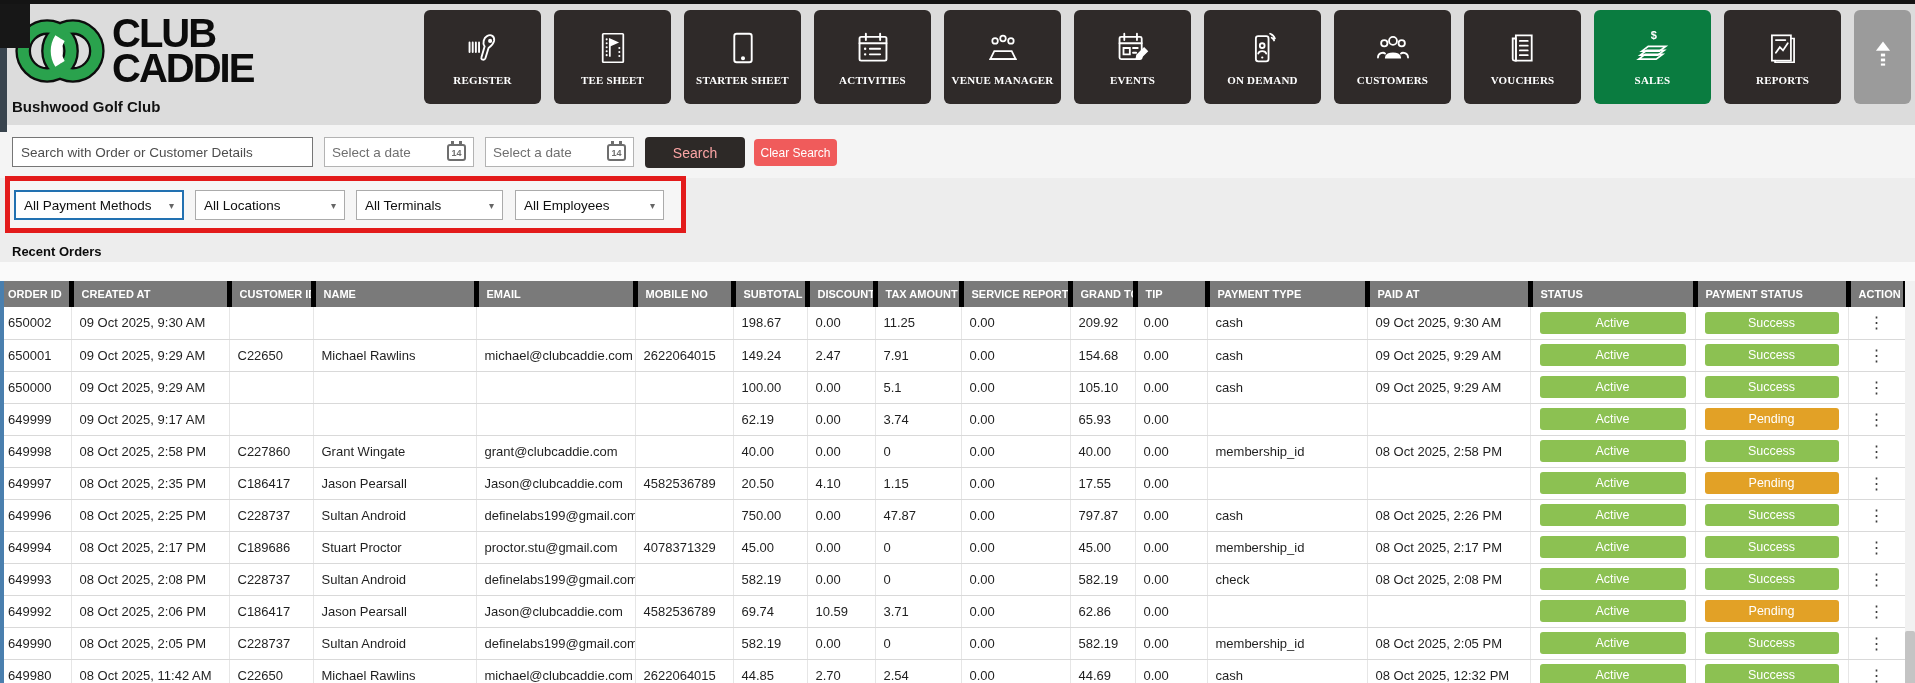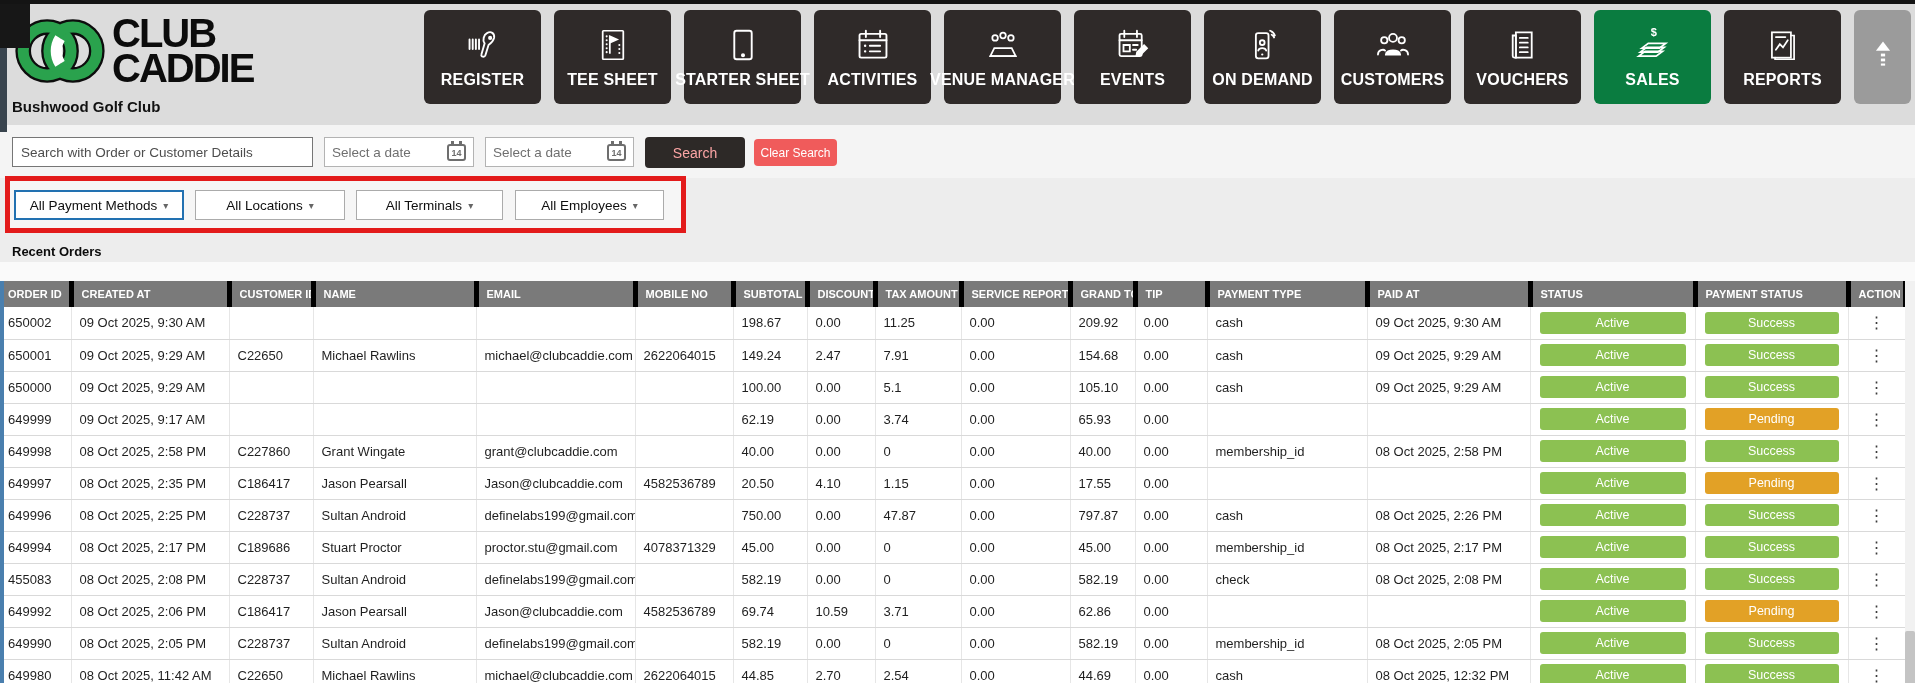--- a/index.html
+++ b/index.html
@@ -17,21 +17,21 @@
   .logo svg { width:92px; height:86px; }
   .logo-text { font-weight:bold; font-size:40px; line-height:0.88; letter-spacing:-2px; color:#0c0c0c; }
   .club-name { position:absolute; left:12px; top:98px; font-size:15px; font-weight:bold; color:#111; }
 
   .nav { position:absolute; left:424px; top:10px; display:flex; gap:13px; }
   .nav-btn { width:117px; height:94px; background:#2f2a29; border-radius:6px; color:#fff;
              display:flex; flex-direction:column; align-items:center; justify-content:center; gap:7px; cursor:pointer; }
   .nav-btn.active { background:#0a7c40; }
   .nav-btn .nav-icon { width:38px; height:38px; }
   .nav-btn .nav-icon svg { width:100%; height:100%; }
-  .nav-btn .nav-label { font-size:16px; font-weight:bold; letter-spacing:.2px; white-space:nowrap; }
+  .nav-btn .nav-label { font-size:11px; font-weight:bold; letter-spacing:.2px; white-space:nowrap;font-family:Liberation Serif, serif; }
   .nav-scroll { width:57px; height:94px; background:#9b9b9b; border-radius:6px; display:flex; align-items:center; justify-content:center; cursor:pointer; }
   .nav-scroll svg { width:34px; height:34px; }
 
   
   .search-strip { position:absolute; left:0; top:125px; width:1915px; height:53px; background:#f4f4f4; }
   .search-input { position:absolute; left:12px; top:137px; width:301px; height:30px; border:1px solid #767676; background:#fff;
                   font-size:13.5px; padding:0 8px; color:#0f172a; font-family:"Liberation Sans", sans-serif; }
   .search-input::placeholder { color:#4d4d4d; }
   .date-field { position:absolute; top:137px; height:30px; width:150px; background:#fff; border:1px solid #b3b3b3;
                 display:flex; align-items:center; padding:0 7px; }
@@ -43,21 +43,21 @@
   .cal-icon::before, .cal-icon::after { content:""; position:absolute; top:-5px; width:3px; height:5px; background:#6e6e6e; }
   .cal-icon::before { left:2px; } .cal-icon::after { right:2px; }
   .btn-search { position:absolute; left:645px; top:137px; width:100px; height:31px; background:#2d2927; color:#fca5a5;
                 border:none; border-radius:4px; font-size:14px; cursor:pointer; font-family:"Liberation Sans", sans-serif; }
   .btn-clear  { position:absolute; left:754px; top:139px; width:83px; height:27px; background:#f05b5b; color:#fff;
                 border:none; border-radius:4px; font-size:12px; cursor:pointer; font-family:"Liberation Sans", sans-serif; }
 
   
   .filter-box { position:absolute; left:5px; top:176px; width:681px; height:57px; border:5px solid #e31b1b; background:#f6f6f6; z-index:5; }
   .dropdown { position:absolute; top:9px; height:30px; background:#fff; border:1px solid #ababab;
-              display:flex; align-items:center; justify-content:center; padding:0 8px; font-size:13.5px; color:#0f0f0f; cursor:pointer; }
+              display:flex; align-items:center; justify-content:space-between; padding:0 8px; font-size:13.5px; color:#0f0f0f; cursor:pointer; }
   .dropdown.focused { border:2px solid #2271b1; }
   .dd-payment  { left:4px;   width:170px; }
   .dd-location { left:185px; width:150px; }
   .dd-terminal { left:346px; width:147px; }
   .dd-employee { left:505px; width:149px; }
   .dd-caret { font-size:10px; color:#666; margin-left:6px; }
 
   
   .section-title { position:absolute; left:12px; top:244px; font-size:13px; font-weight:bold; color:#0b0b0b; }
   .pre-table-strip { position:absolute; left:0; top:262px; width:1915px; height:19px; background:#fafafa; }
@@ -491,21 +491,21 @@
           <td>08 Oct 2025, 2:17 PM</td>
           <td class="badge-cell">
             <span class="badge" style="background: rgb(140, 193, 82);">Active</span>
           </td>
           <td class="badge-cell">
             <span class="badge" style="background: rgb(140, 193, 82);">Success</span>
           </td>
           <td class="action-cell"><span class="kebab">⋮</span></td>
         </tr>
         <tr>
-          <td>455083</td>
+          <td>649993</td>
           <td>08 Oct 2025, 2:08 PM</td>
           <td>C228737</td>
           <td>Sultan Android</td>
           <td>definelabs199@gmail.com</td>
           <td></td>
           <td>582.19</td>
           <td>0.00</td>
           <td>0</td>
           <td>0.00</td>
           <td>582.19</td>

